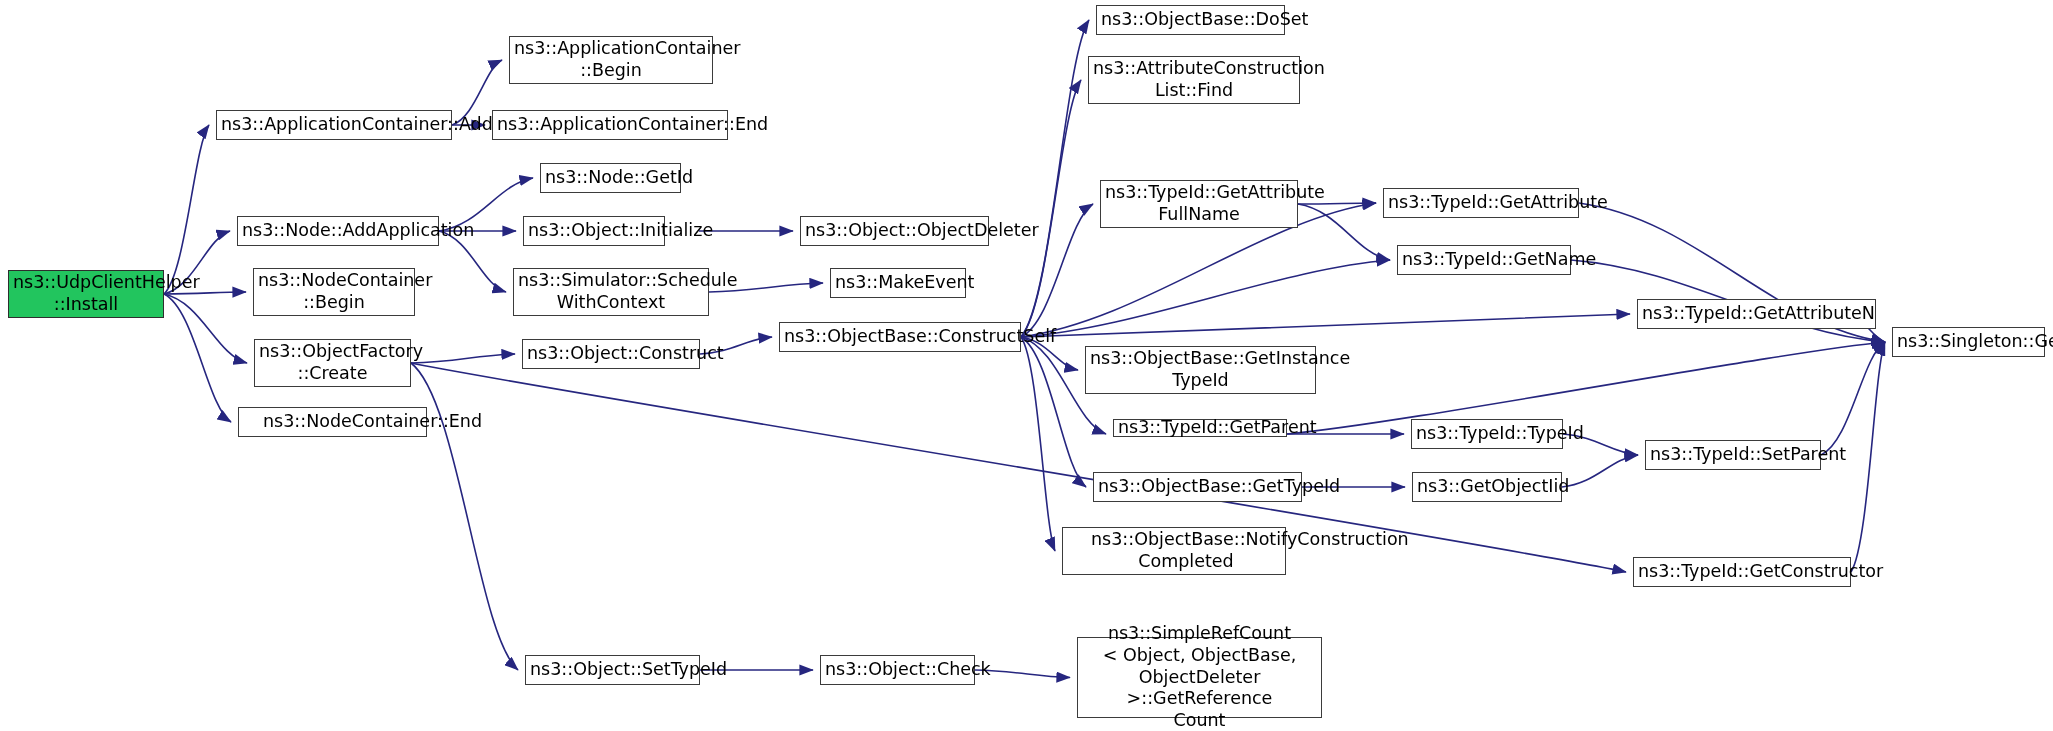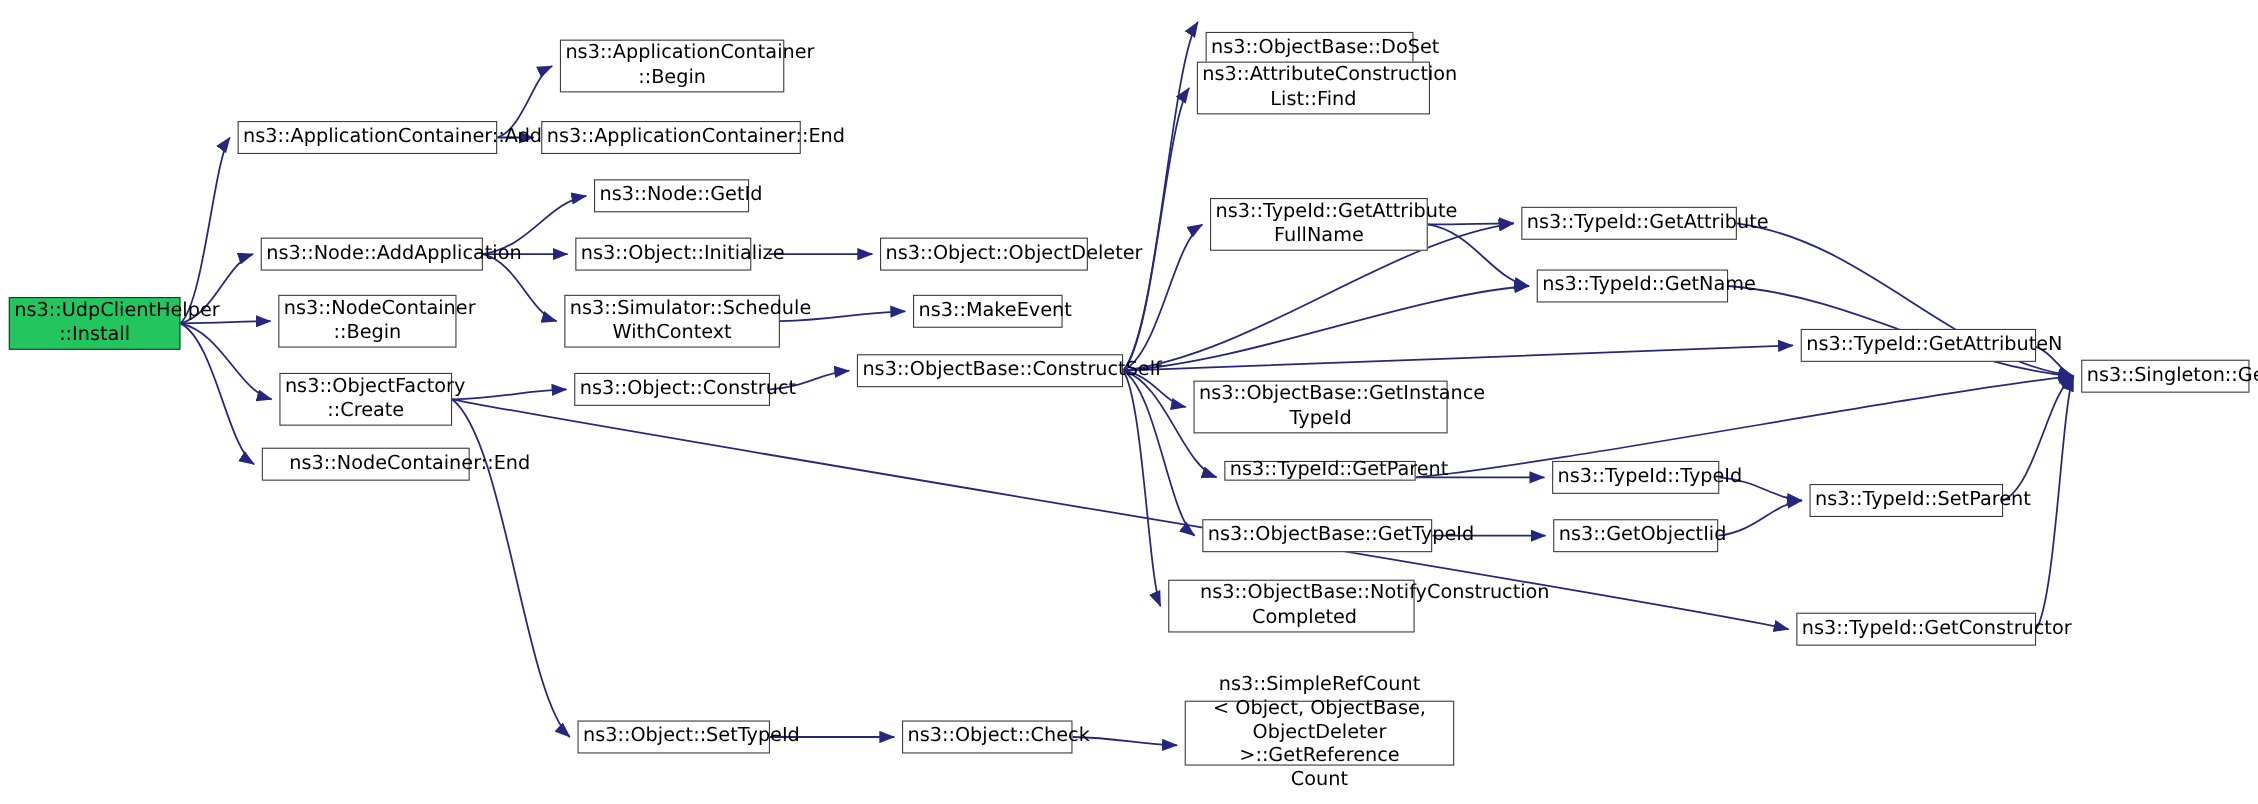--- a/index.html
+++ b/index.html
@@ -103,51 +103,51 @@
   </svg>
   <div id="nodes">
       <div class="node root" style="left: 8px; top: 270px; width: 156px; height: 48px;"><span class="lbl">ns3::UdpClientHelper
 ::Install</span></div>
       <div class="node" style="left: 216px; top: 110px; width: 236px; height: 30px;"><span class="lbl">ns3::ApplicationContainer::Add</span></div>
       <div class="node" style="left: 509px; top: 36px; width: 204px; height: 48px;"><span class="lbl">ns3::ApplicationContainer
 ::Begin</span></div>
       <div class="node" style="left: 492px; top: 110px; width: 236px; height: 30px;"><span class="lbl">ns3::ApplicationContainer::End</span></div>
       <div class="node" style="left: 237px; top: 216px; width: 202px; height: 30px;"><span class="lbl">ns3::Node::AddApplication</span></div>
       <div class="node" style="left: 540px; top: 163px; width: 141px; height: 30px;"><span class="lbl">ns3::Node::GetId</span></div>
-      <div class="node" style="left: 523px; top: 216px; width: 160px; height: 30px;"><span class="lbl">ns3::Object::Initialize</span></div>
+      <div class="node" style="left: 523px; top: 216px; width: 142px; height: 30px;"><span class="lbl">ns3::Object::Initialize</span></div>
       <div class="node" style="left: 800px; top: 216px; width: 189px; height: 30px;"><span class="lbl">ns3::Object::ObjectDeleter</span></div>
       <div class="node" style="left: 253px; top: 268px; width: 162px; height: 48px;"><span class="lbl">ns3::NodeContainer
 ::Begin</span></div>
       <div class="node" style="left: 513px; top: 268px; width: 196px; height: 48px;"><span class="lbl">ns3::Simulator::Schedule
 WithContext</span></div>
       <div class="node" style="left: 830px; top: 268px; width: 136px; height: 30px;"><span class="lbl">ns3::MakeEvent</span></div>
       <div class="node" style="left: 254px; top: 339px; width: 157px; height: 48px;"><span class="lbl">ns3::ObjectFactory
 ::Create</span></div>
       <div class="node" style="left: 522px; top: 339px; width: 178px; height: 30px;"><span class="lbl">ns3::Object::Construct</span></div>
       <div class="node" style="left: 238px; top: 407px; width: 189px; height: 30px; padding-left: 24px;"><span class="lbl">ns3::NodeContainer::End</span></div>
       <div class="node" style="left: 779px; top: 322px; width: 242px; height: 30px;"><span class="lbl">ns3::ObjectBase::ConstructSelf</span></div>
-      <div class="node" style="left: 1096px; top: 5px; width: 189px; height: 30px; margin-top: 24px;"><span class="lbl">ns3::ObjectBase::DoSet</span></div>
+      <div class="node" style="left: 1096px; top: 5px; width: 189px; height: 30px;"><span class="lbl">ns3::ObjectBase::DoSet</span></div>
       <div class="node" style="left: 1088px; top: 56px; width: 212px; height: 48px;"><span class="lbl">ns3::AttributeConstruction
 List::Find</span></div>
       <div class="node" style="left: 1100px; top: 180px; width: 198px; height: 48px;"><span class="lbl">ns3::TypeId::GetAttribute
 FullName</span></div>
       <div class="node" style="left: 1383px; top: 188px; width: 196px; height: 30px;"><span class="lbl">ns3::TypeId::GetAttribute</span></div>
       <div class="node" style="left: 1397px; top: 245px; width: 174px; height: 30px;"><span class="lbl">ns3::TypeId::GetName</span></div>
-      <div class="node" style="left: 1637px; top: 299px; width: 214px; height: 30px;"><span class="lbl">ns3::TypeId::GetAttributeN</span></div>
+      <div class="node" style="left: 1637px; top: 299px; width: 239px; height: 30px;"><span class="lbl">ns3::TypeId::GetAttributeN</span></div>
       <div class="node" style="left: 1892px; top: 327px; width: 153px; height: 30px;"><span class="lbl">ns3::Singleton::Get</span></div>
       <div class="node" style="left: 1085px; top: 346px; width: 231px; height: 48px;"><span class="lbl">ns3::ObjectBase::GetInstance
 TypeId</span></div>
       <div class="node" style="left: 1113px; top: 419px; width: 174px; height: 18px;"><span class="lbl">ns3::TypeId::GetParent</span></div>
       <div class="node" style="left: 1411px; top: 419px; width: 152px; height: 30px;"><span class="lbl">ns3::TypeId::TypeId</span></div>
       <div class="node" style="left: 1645px; top: 440px; width: 176px; height: 30px;"><span class="lbl">ns3::TypeId::SetParent</span></div>
       <div class="node" style="left: 1093px; top: 472px; width: 209px; height: 30px;"><span class="lbl">ns3::ObjectBase::GetTypeId</span></div>
       <div class="node" style="left: 1412px; top: 472px; width: 150px; height: 30px;"><span class="lbl">ns3::GetObjectIid</span></div>
       <div class="node" style="left: 1062px; top: 527px; width: 224px; height: 48px; padding-left: 28px;"><span class="lbl">ns3::ObjectBase::NotifyConstruction
 Completed</span></div>
       <div class="node" style="left: 1633px; top: 557px; width: 218px; height: 30px;"><span class="lbl">ns3::TypeId::GetConstructor</span></div>
       <div class="node" style="left: 525px; top: 655px; width: 175px; height: 30px;"><span class="lbl">ns3::Object::SetTypeId</span></div>
       <div class="node" style="left: 820px; top: 655px; width: 155px; height: 30px;"><span class="lbl">ns3::Object::Check</span></div>
-      <div class="node" style="left: 1077px; top: 637px; width: 245px; height: 59px;"><span class="lbl">ns3::SimpleRefCount
+      <div class="node" style="left: 1077px; top: 637px; width: 245px; height: 81px;"><span class="lbl">ns3::SimpleRefCount
 &lt; Object, ObjectBase,
 ObjectDeleter &gt;::GetReference
 Count</span></div>
     </div>
 </div>
 
 </body></html>

